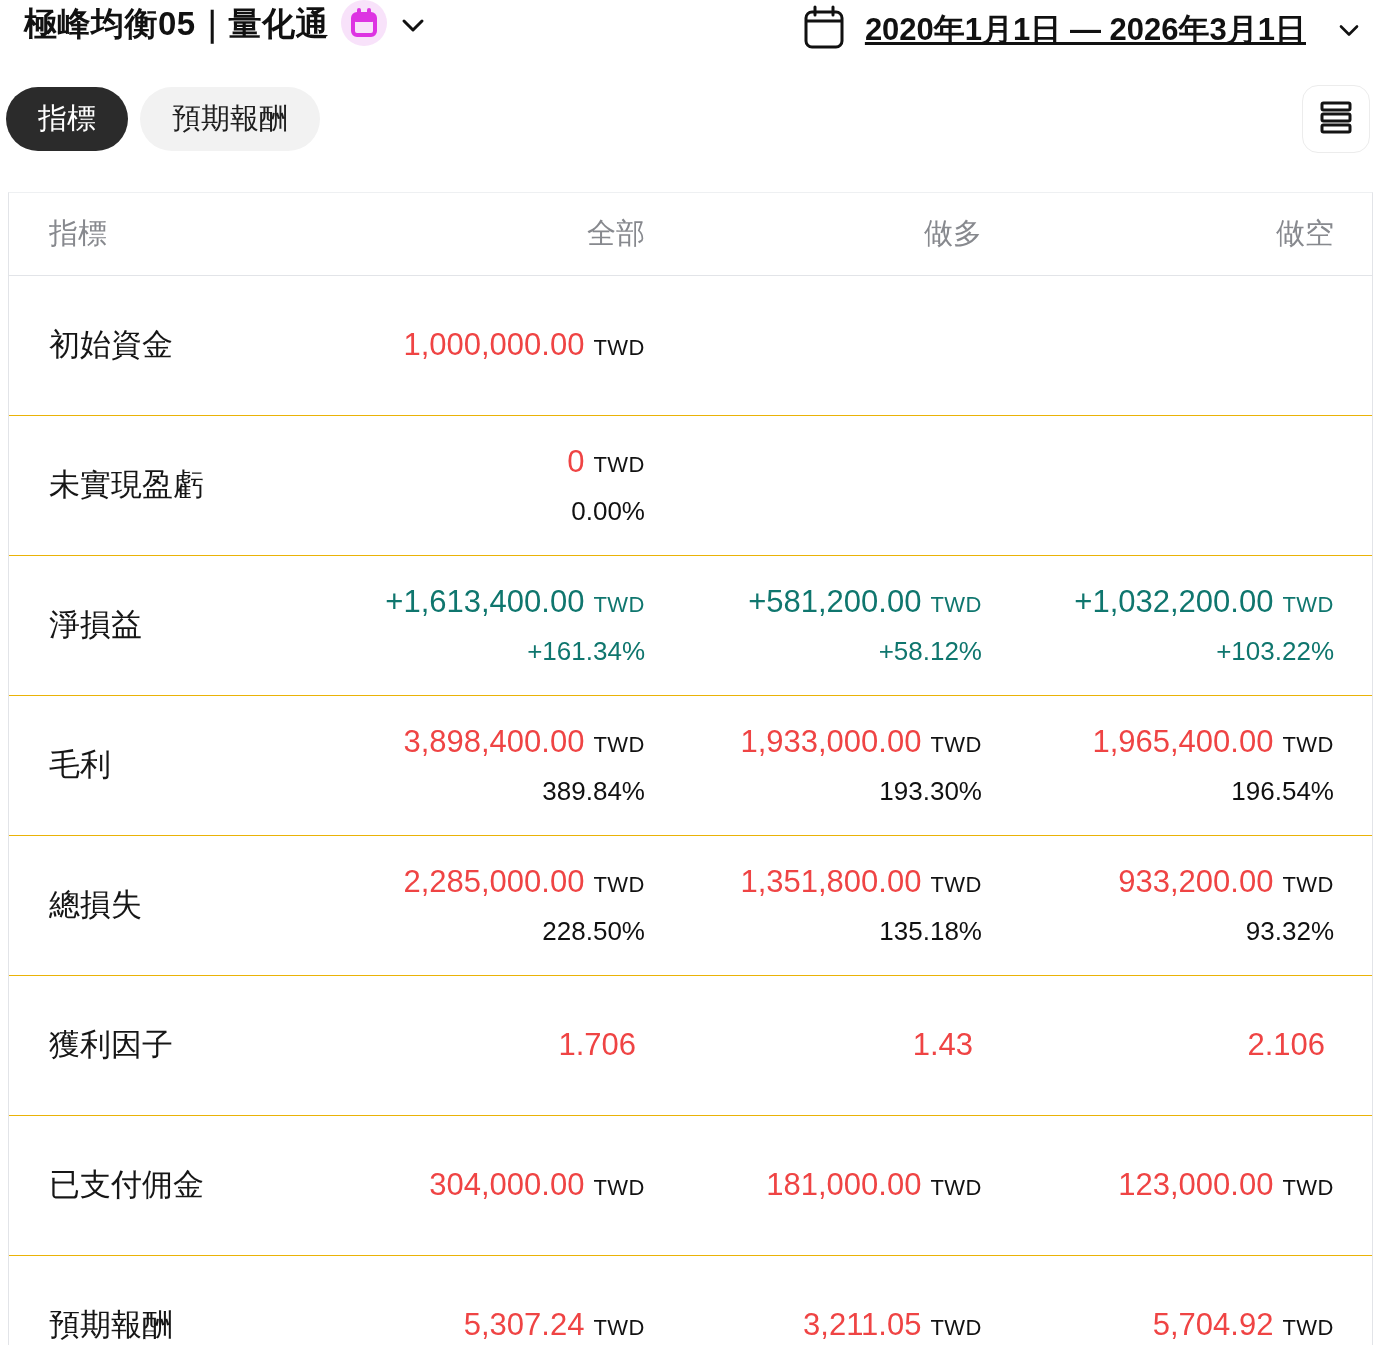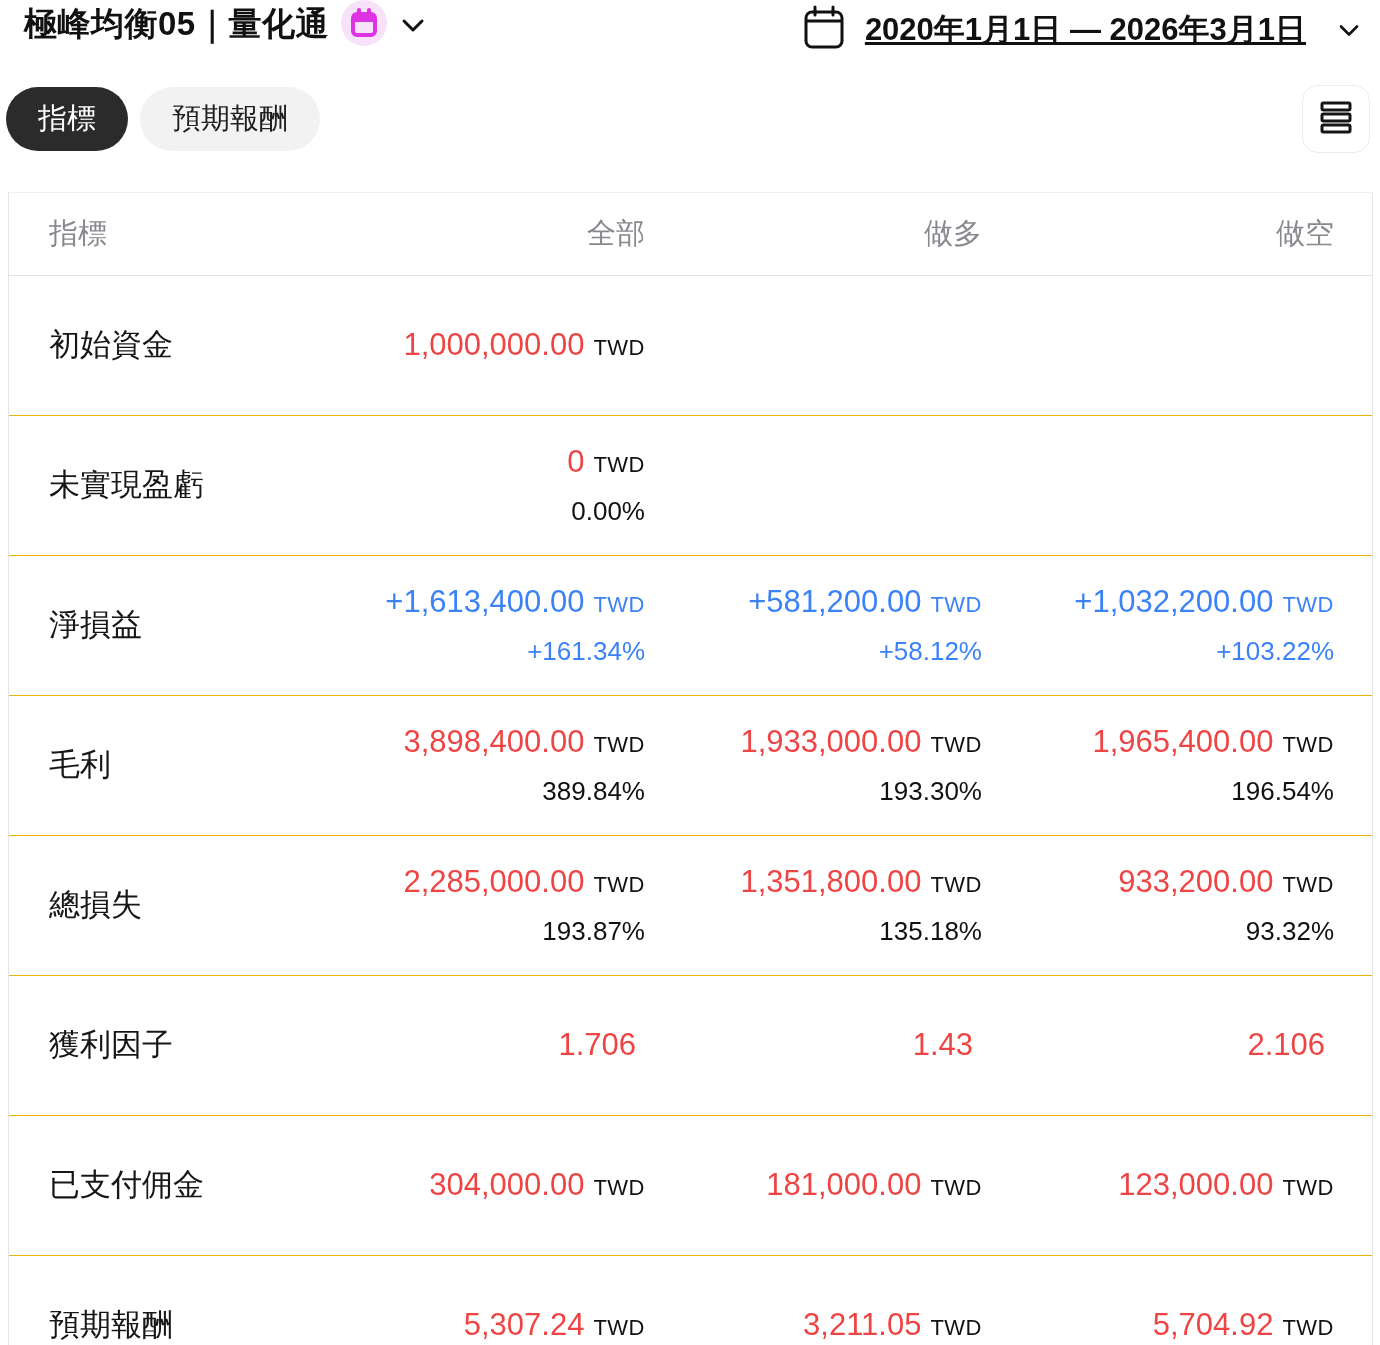--- a/index.html
+++ b/index.html
@@ -54,21 +54,21 @@
   th { text-align:right; }
   th:last-child, td:last-child { padding-right:38px; }
   tbody td { height:140px; vertical-align:middle; border-bottom:1px solid #eab308; }
   .cell-label { font-size:31px; color:#161616; padding-left:40px; text-align:left; white-space:nowrap; }
   .metric-cell { text-align:right; }
   .val { white-space:nowrap; }
   .num { font-size:31px; color:#ef4444; }
   .unit { font-size:22px; color:#111; margin-left:9px; letter-spacing:0.5px; }
   .pct { font-size:26px; color:#111; margin-top:16px; white-space:nowrap; }
   .pct:empty { display:none; margin:0; }
-  tr.positive .num, tr.positive .unit, tr.positive .pct { color:#3b82f6; }
+  tr.positive .num, tr.positive .unit, tr.positive .pct { color:#0f766e; }
 </style>
 </head>
 <body>
 
 <div class="topbar">
   <div class="title-group">
     <span class="page-title">極峰均衡05｜量化通</span>
     <span class="badge">
       <svg width="30" height="30" viewBox="0 0 30 30">
         <line x1="10" y1="2" x2="10" y2="7" stroke="#dd33e2" stroke-width="4" stroke-linecap="round"></line>
@@ -183,21 +183,21 @@
     <td class="metric-cell">
       <div class="val"><span class="num">1,965,400.00</span><span class="unit">TWD</span></div>
       <div class="pct">196.54%</div>
     </td>
   </tr>
 
   <tr>
     <td class="cell-label">總損失</td>
     <td class="metric-cell">
       <div class="val"><span class="num">2,285,000.00</span><span class="unit">TWD</span></div>
-      <div class="pct">193.87%</div>
+      <div class="pct">228.50%</div>
     </td>
     <td class="metric-cell">
       <div class="val"><span class="num">1,351,800.00</span><span class="unit">TWD</span></div>
       <div class="pct">135.18%</div>
     </td>
     <td class="metric-cell">
       <div class="val"><span class="num">933,200.00</span><span class="unit">TWD</span></div>
       <div class="pct">93.32%</div>
     </td>
   </tr>

